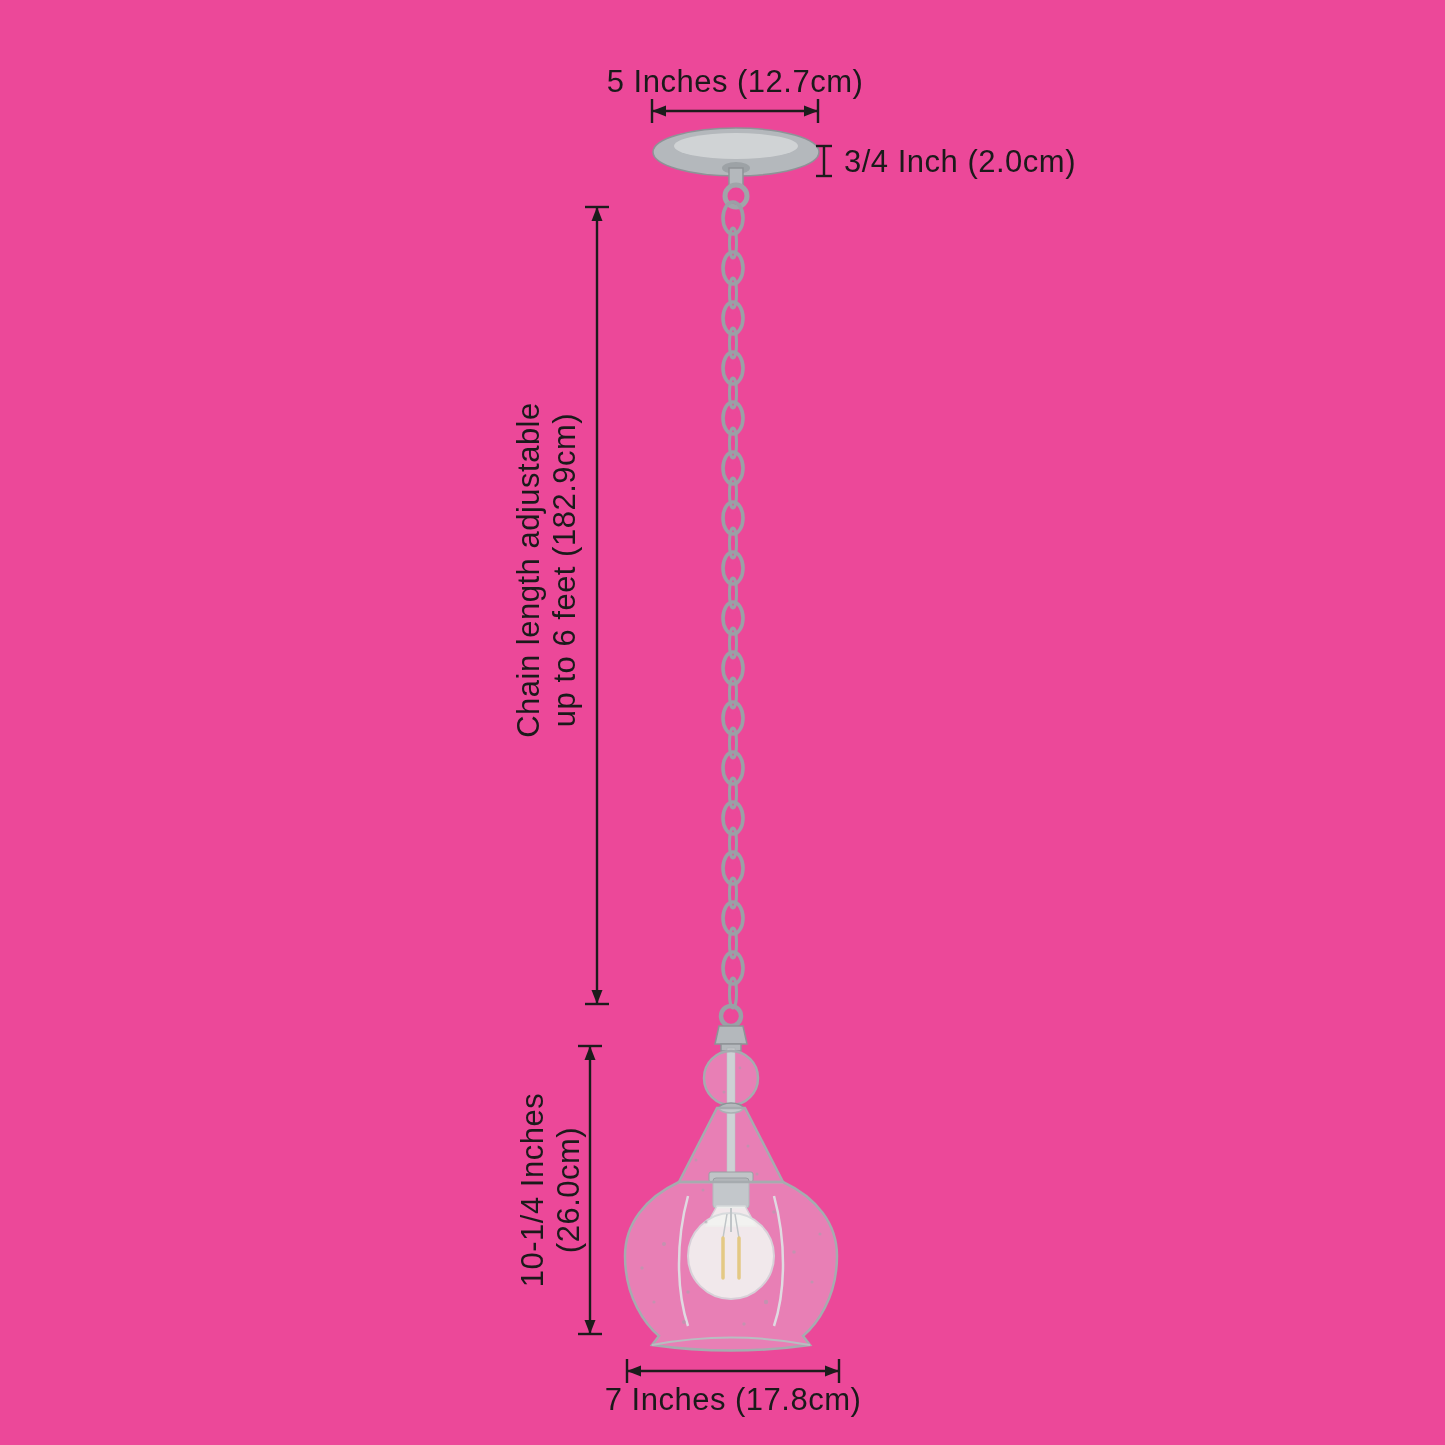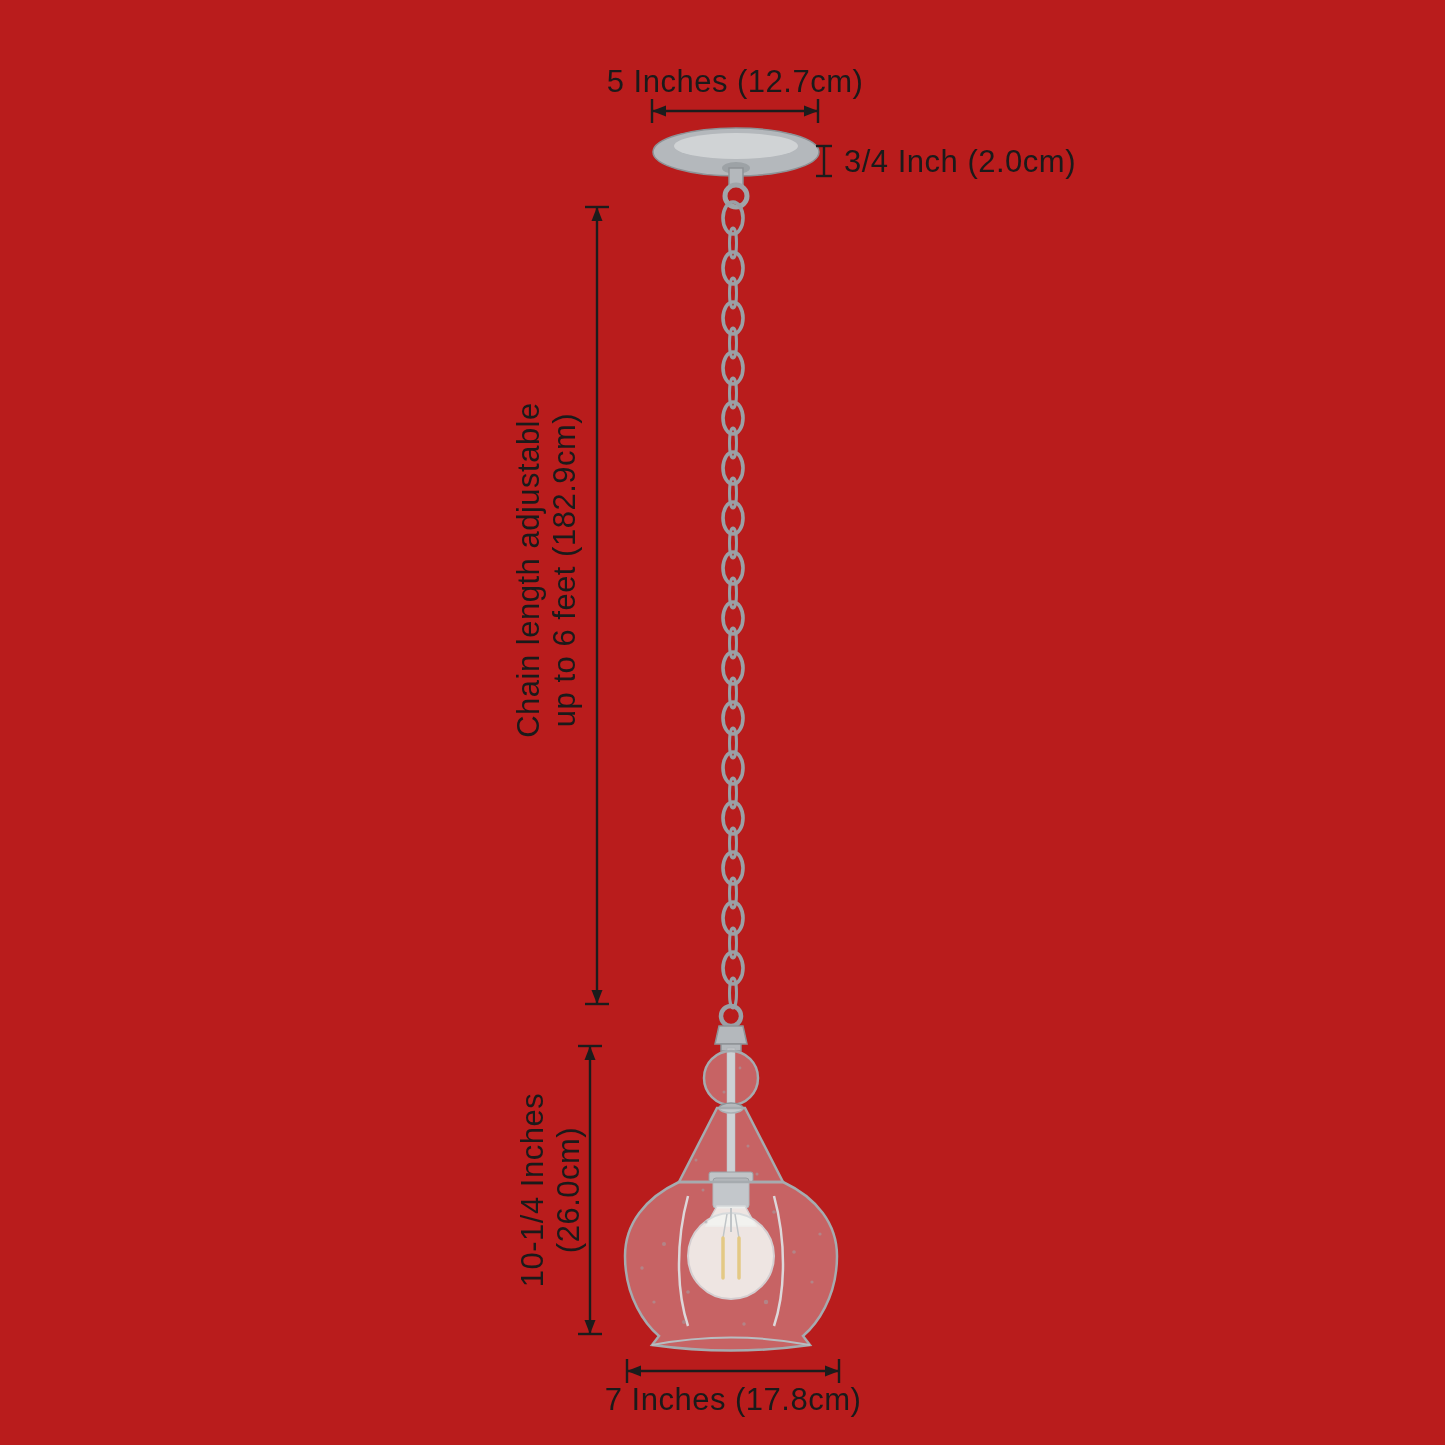--- a/index.html
+++ b/index.html
@@ -5,21 +5,21 @@
   html, body {
     margin: 0;
     padding: 0;
     background: #ffffff;
     font-family: "Liberation Sans", sans-serif;
   }
   .canvas {
     position: relative;
     width: 1445px;
     height: 1445px;
-    background: #b91c1c;
+    background: #ec4899;
     overflow: hidden;
   }
   svg { display: block; }
   .dim-label {
     font-family: "Liberation Sans", sans-serif;
     font-size: 31px;
     letter-spacing: 0.5px;
     fill: #1a1a1a;
   }
   .dim-line {

